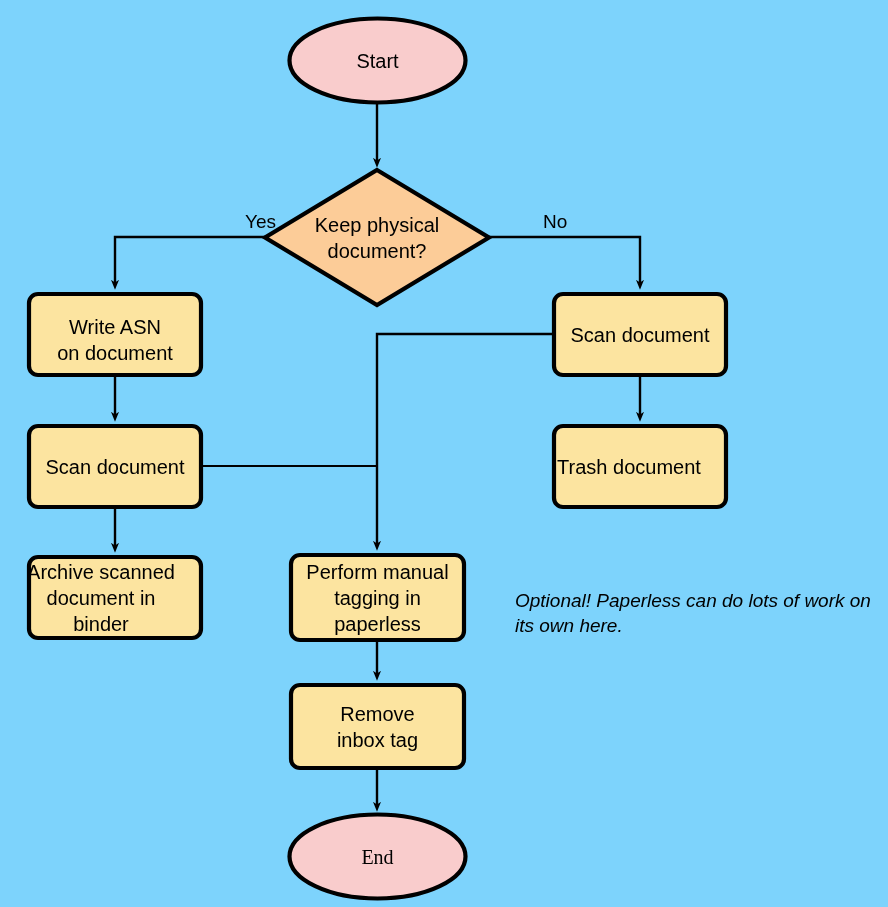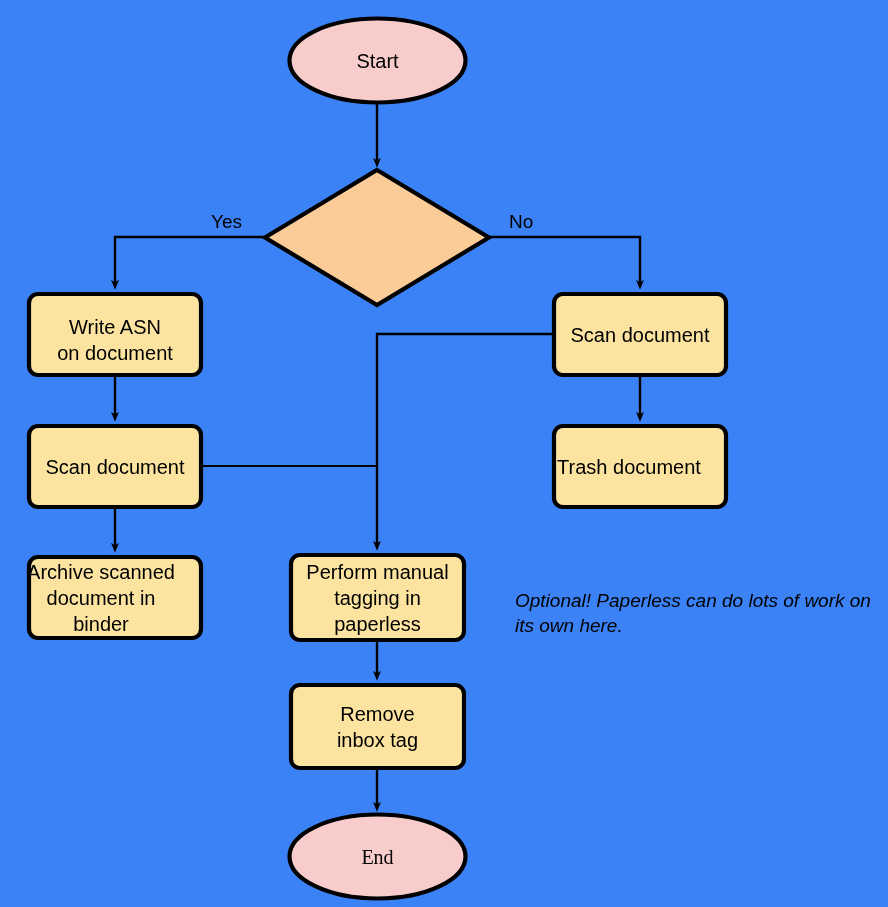--- a/index.html
+++ b/index.html
@@ -7,21 +7,21 @@
     padding: 0;
     background: #ffffff;
   }
   body {
     font-family: "Liberation Sans", sans-serif;
   }
   #flow-root {
     position: relative;
     width: 888px;
     height: 907px;
-    background: #3b82f6;
+    background: #7dd3fc;
     overflow: hidden;
   }
   #flow-svg {
     position: absolute;
     left: 0;
     top: 0;
     width: 888px;
     height: 907px;
   }
   .node-label {
@@ -37,20 +37,21 @@
     white-space: pre-line;
     pointer-events: none;
   }
   .edge-label {
     position: absolute;
     color: #000000;
     font-size: 19px;
     line-height: 22px;
     font-family: "Liberation Sans", sans-serif;
     white-space: nowrap;
+    margin-left: 34px;
   }
   .note-text {
     position: absolute;
     color: #000000;
     font-size: 19px;
     line-height: 25px;
     font-style: italic;
     font-family: "Liberation Sans", sans-serif;
     white-space: pre-line;
   }
@@ -109,20 +110,22 @@
       <rect x="291" y="555" width="173" height="85" rx="9" ry="9" fill="#FCE4A0" stroke="#000000" stroke-width="4.2"></rect>
 
       <rect x="291" y="685" width="173" height="83" rx="9" ry="9" fill="#FCE4A0" stroke="#000000" stroke-width="4.2"></rect>
 
       <ellipse cx="377.5" cy="856.5" rx="88" ry="42" fill="#F9CCCC" stroke="#000000" stroke-width="4.2"></ellipse>
     </g>
   </svg>
 
   <div class="node-label" style="left:289px; top:18px; width:177px; height:85px;">Start</div>
 
+  <div class="node-label" style="left:265px; top:170px; width:224px; height:135px;">Keep physical
+document?</div>
 
   <div class="node-label" style="left:27px; top:292px; width:176px; height:96px;">Write ASN
 on document</div>
 
   <div class="node-label" style="left:27px; top:424px; width:176px; height:85px;">Scan document</div>
 
   <div class="node-label" style="left:27px; top:555px; width:148px; height:85px;">Archive scanned
 document in
 binder</div>
 

